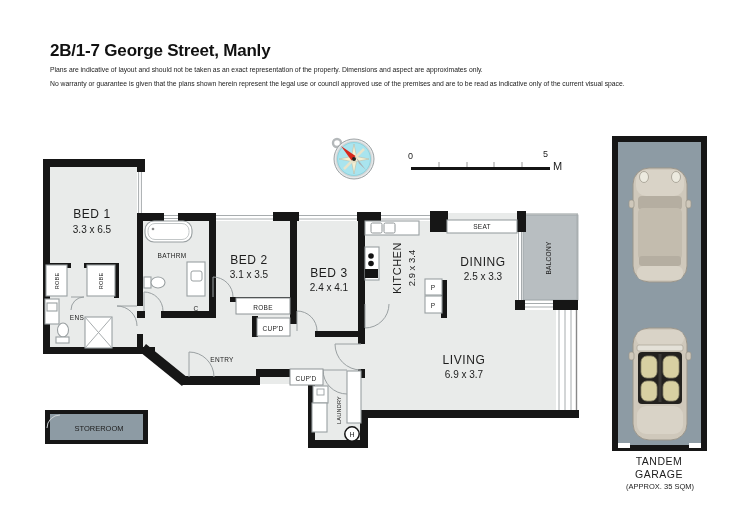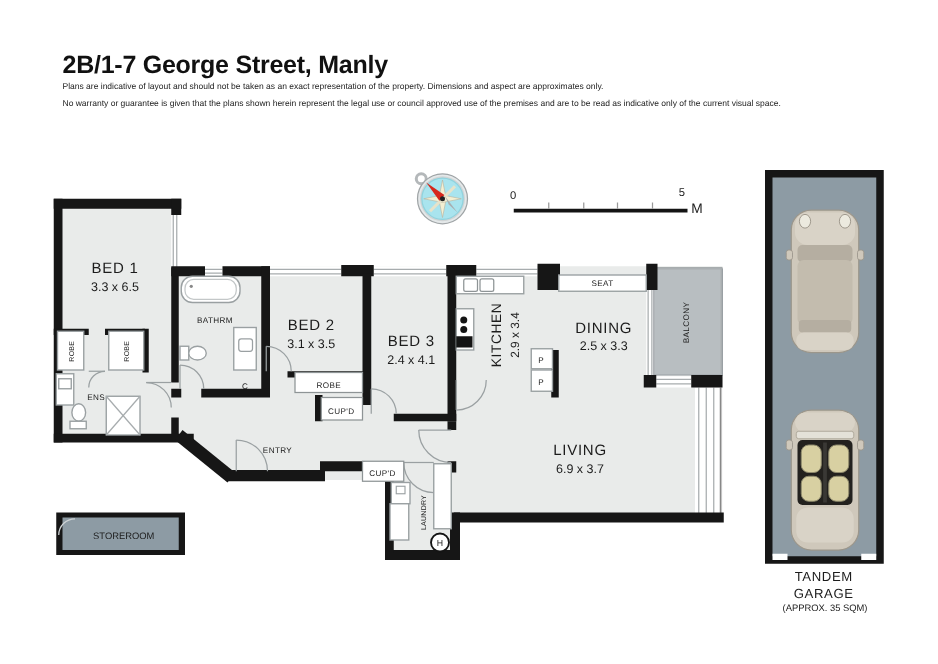--- a/index.html
+++ b/index.html
@@ -1,18 +1,18 @@
 <!DOCTYPE html>
 <html style="--wall: #161616; --floor: #e9ebea; --shade: #8d9ba4; --balc: #b8bec1;"><head>
 <meta charset="utf-8">
 <style>
   html,body{margin:0;padding:0;background:#fff;}
   #stage{position:relative;width:750px;height:531px;background:#fff;overflow:hidden;
          font-family:"Liberation Sans",sans-serif;}
-  #title{position:absolute;left:50px;top:41px;font-size:20px;font-weight:bold;color:#111;letter-spacing:-0.2px;}
+  #title{position:absolute;left:50px;top:41px;font-size:17px;font-weight:bold;color:#111;letter-spacing:-0.2px;}
   .disclaimer{position:absolute;left:50px;font-size:6.8px;color:#222;}
   #disc1{top:66px;} #disc2{top:80px;}
   svg{position:absolute;left:0;top:0;}
   .wall{fill:var(--wall,#161616);}
   .floor{fill:var(--floor,#e9ebea);}
   .shade{fill:var(--shade,#8d9ba4);}
   .balc{fill:var(--balc,#b8bec1);}
   .wbox{fill:#ffffff;stroke:#8e9496;stroke-width:1;}
   .fix{fill:#ffffff;stroke:#9aa0a2;stroke-width:1.1;}
   .thin{stroke:#a7acae;stroke-width:1;fill:none;}

